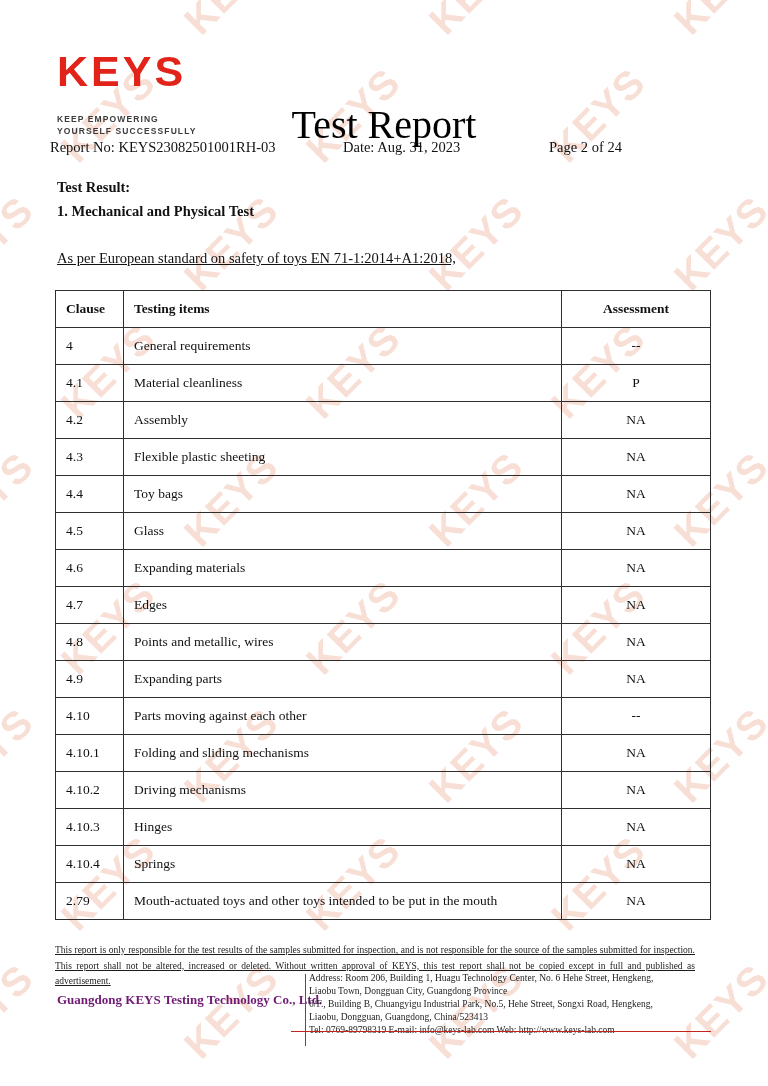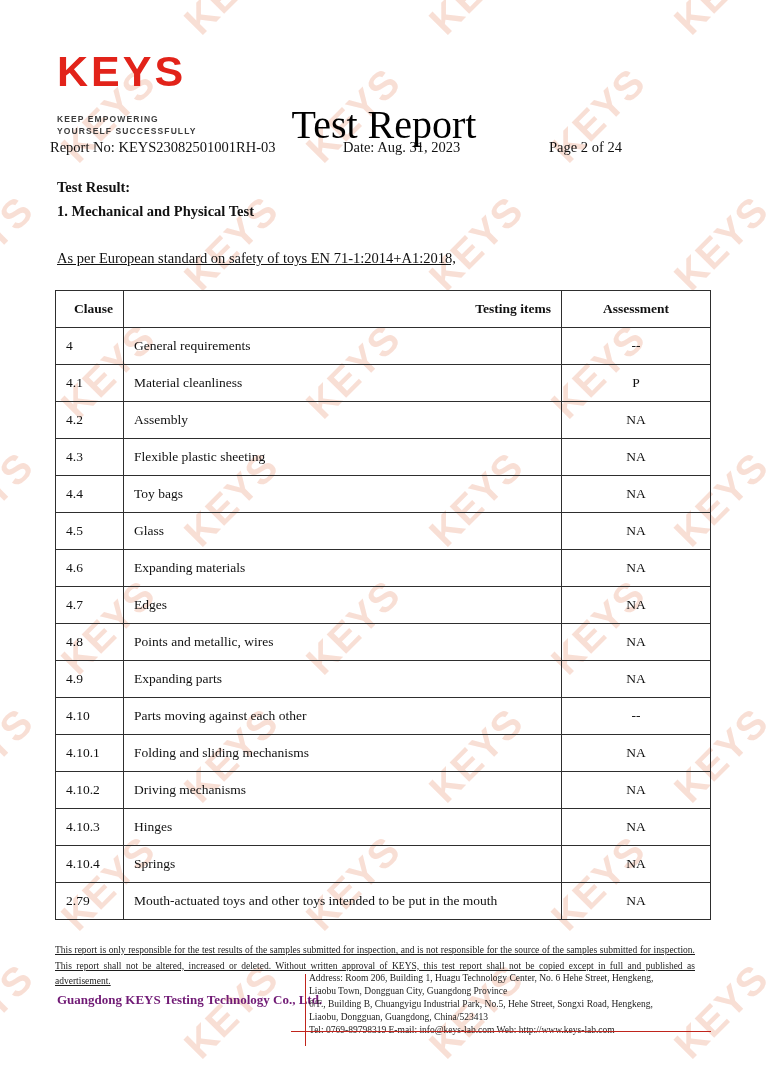--- a/index.html
+++ b/index.html
@@ -80,21 +80,21 @@
     table-layout:fixed;
     font-size:13.5px;
   }
   .tbl th,.tbl td{
     border:1px solid #2e2e2e;
     height:36px;
     padding:0 10px;
     vertical-align:middle;
     background:transparent;
   }
-  .tbl th{font-weight:700;text-align:right;}
+  .tbl th{font-weight:700;text-align:left;}
   .tbl .col-clause{width:68px;}
   .tbl .col-item{width:438px;}
   .tbl .col-assess{width:149px;}
   .tbl th.assess,.tbl td.assess{text-align:center;}
 
   
   .footer{position:absolute;left:55px;top:943px;width:656px;height:112px;font-size:9.5px;}
   .disclaimer{
     position:absolute;top:0;left:0;right:16px;
     text-align:justify;

